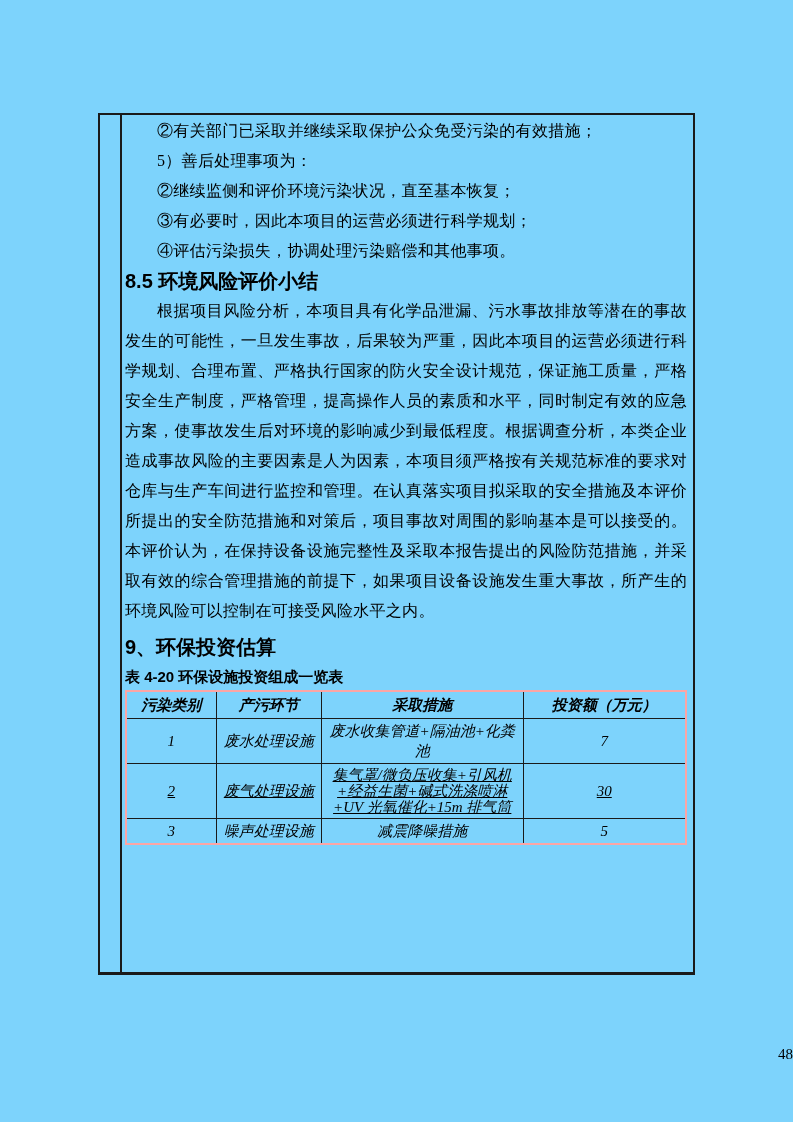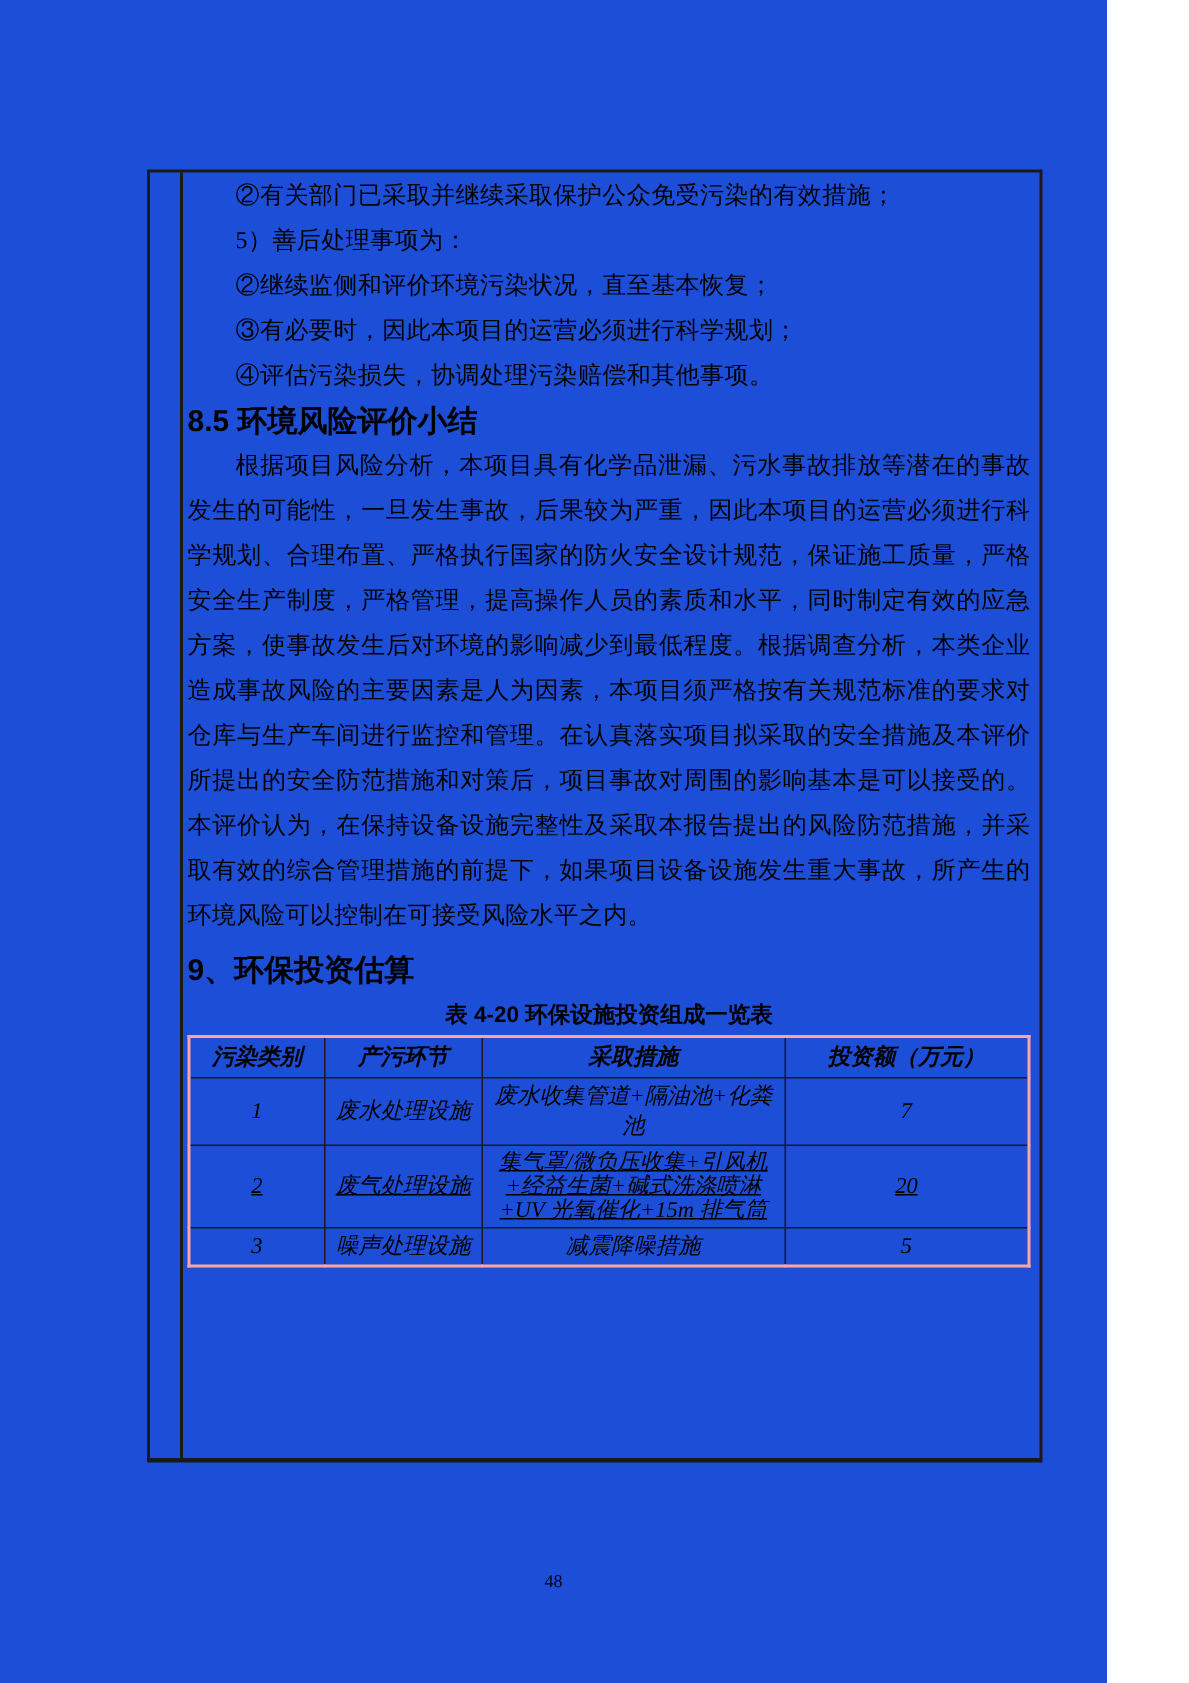--- a/index.html
+++ b/index.html
@@ -1,23 +1,22 @@
 <!DOCTYPE html>
 <html><head>
 <meta charset="utf-8">
 <style>
   html,body{margin:0;padding:0;background:#ffffff;}
   .page{
     position:relative;
-    width:726px;height:1122px;
-    background:#1d4ed8;
+    width:793px;height:1122px;
+    background:#7dd3fc;
     color:#000;
     font-family:"Liberation Serif","DejaVu Serif",serif;
     overflow:hidden;
-    padding-left:12px;
   }
   .frame{
     position:absolute;left:98px;top:113px;
     width:597px;height:862px;
     box-sizing:border-box;
     border:2px solid #1a1a1a;
     border-bottom-width:3px;
     display:flex;
   }
   .side-col{
@@ -46,21 +45,20 @@
     font-size:20px;
     line-height:30px;
   }
   .sec-heading.h9{margin-top:6px;}
   .table-caption{
     margin-top:2px;
     font-family:"Liberation Sans","DejaVu Sans",sans-serif;
     font-weight:bold;
     font-size:15px;
     line-height:26px;
-    text-align:center;
   }
   table.env-table{
     width:100%;
     border-collapse:collapse;
     table-layout:fixed;
     border:2px solid #fca5a5;
     font-style:italic;
   }
   table.env-table th,
   table.env-table td{
@@ -81,22 +79,22 @@
     line-height:20px;
   }
   tr.revision td{
     text-decoration:underline;
     line-height:16px;
     padding-top:3px;padding-bottom:3px;
   }
   .page-number{
     position:absolute;
     left:0;right:0;top:1046px;
-    text-align:center;
-    font-size:12px;
+    text-align:right;
+    font-size:15px;
     line-height:16px;
   }
 </style>
 </head>
 <body>
 
 <div class="page">
   <div class="frame">
     <div class="side-col"></div>
     <div class="content">
@@ -133,21 +131,21 @@
           <tr>
             <td>1</td>
             <td>废水处理设施</td>
             <td>废水收集管道+隔油池+化粪池</td>
             <td>7</td>
           </tr>
           <tr class="revision">
             <td>2</td>
             <td>废气处理设施</td>
             <td>集气罩/微负压收集+引风机+经益生菌+碱式洗涤喷淋+UV 光氧催化+15m 排气筒</td>
-            <td>20</td>
+            <td>30</td>
           </tr>
           <tr>
             <td>3</td>
             <td>噪声处理设施</td>
             <td>减震降噪措施</td>
             <td>5</td>
           </tr>
         </tbody>
       </table>
 

